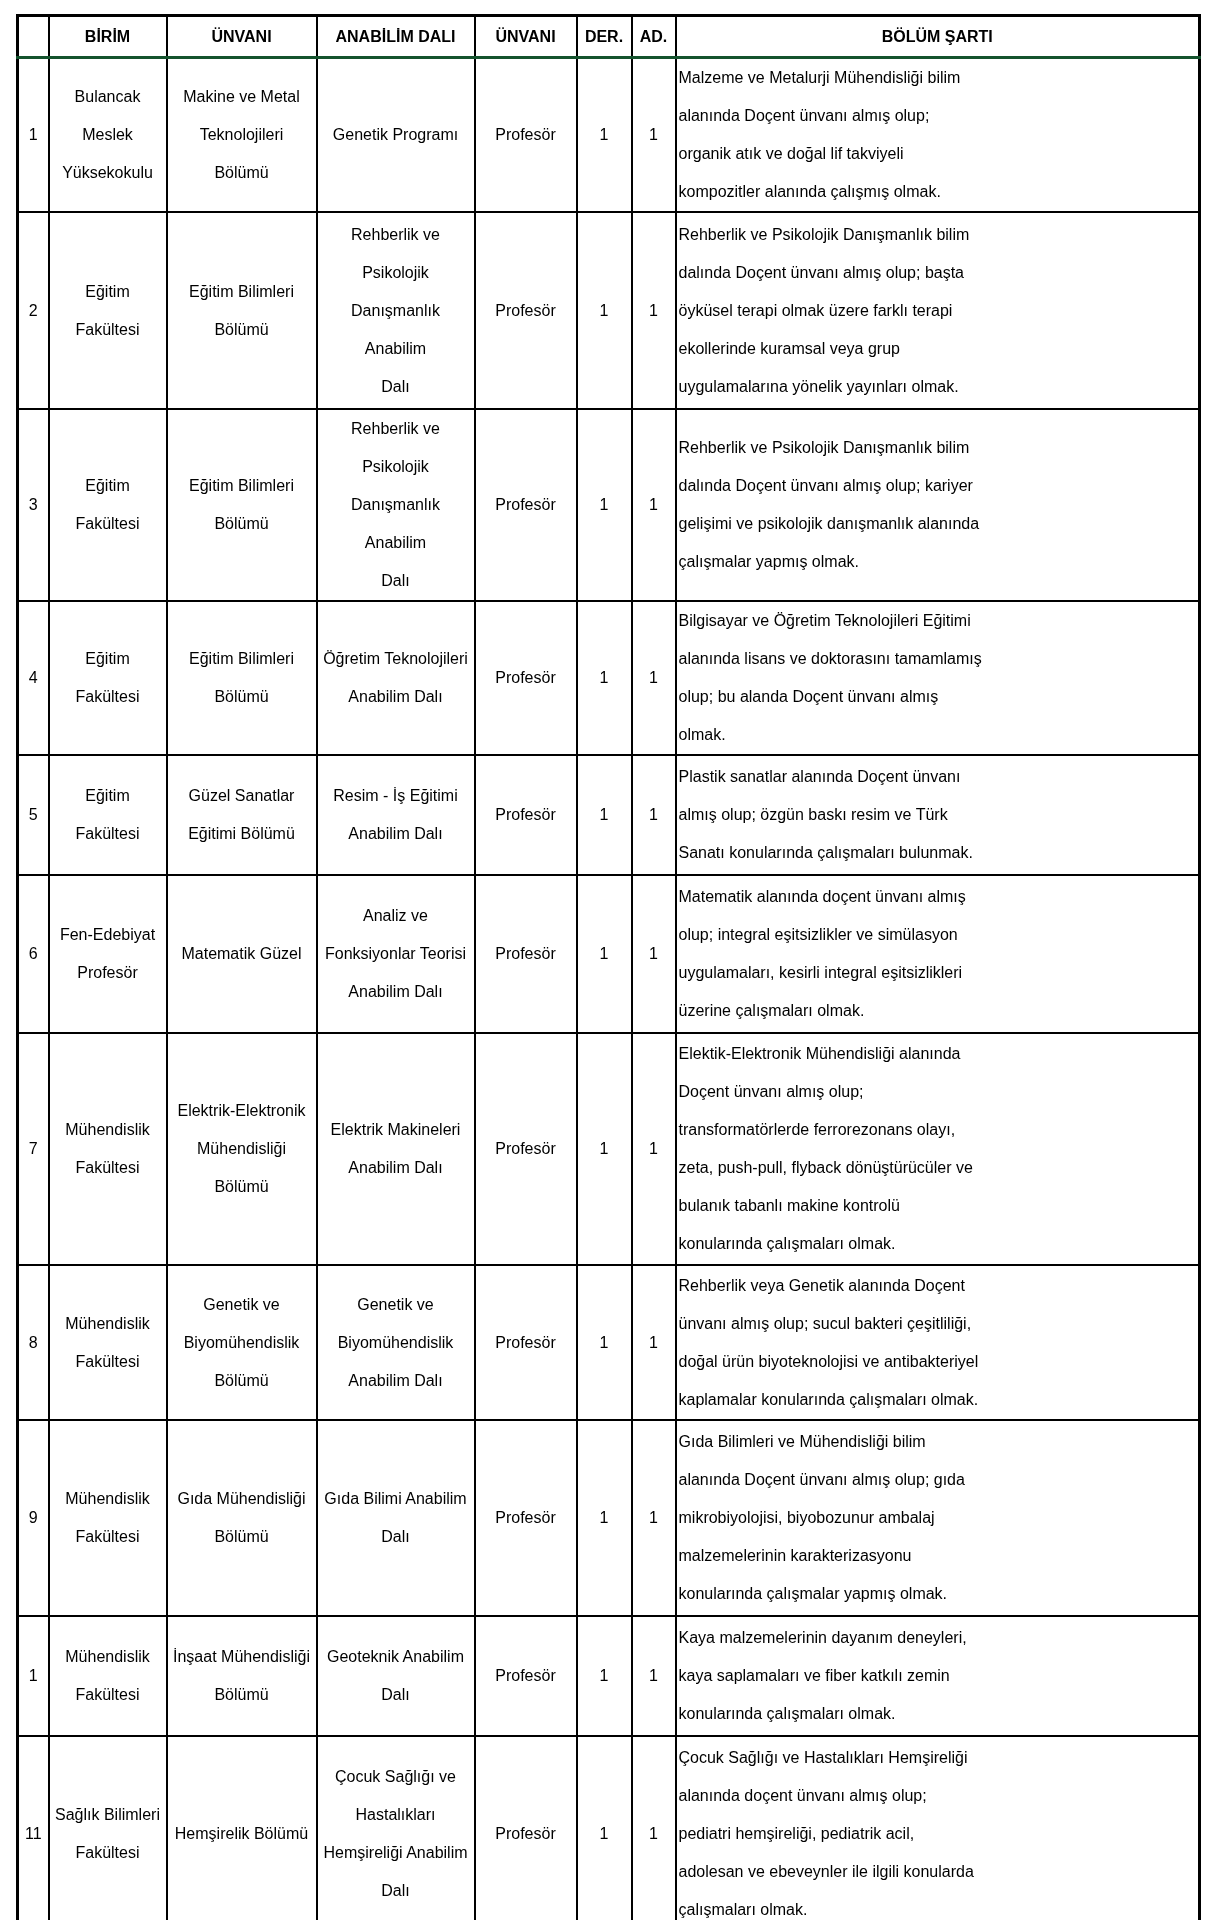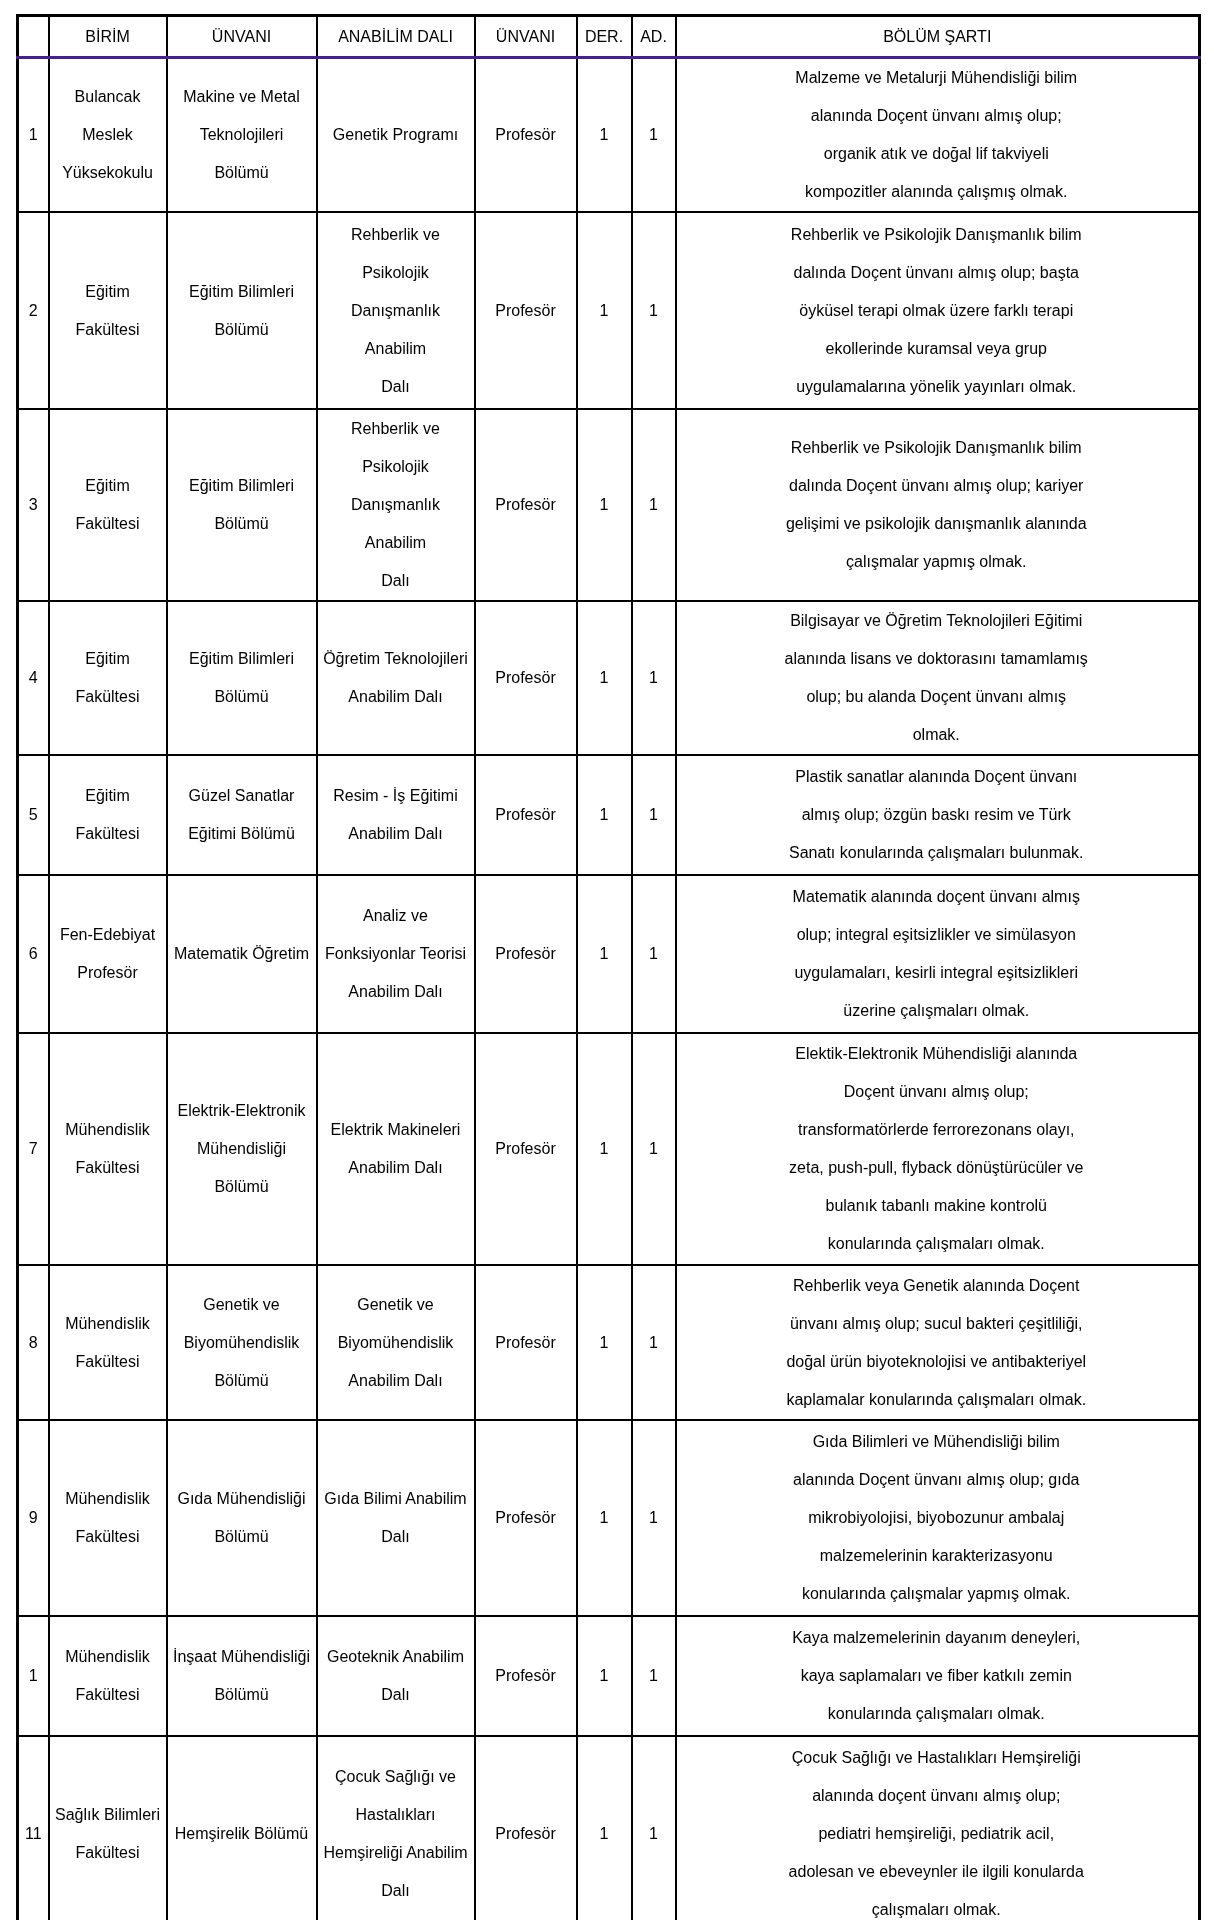--- a/index.html
+++ b/index.html
@@ -24,27 +24,27 @@
     border: 2px solid #000;
     font-size: 16px;
     line-height: 38px;
     padding: 0 2px;
     text-align: center;
     vertical-align: middle;
     white-space: pre-line;
     overflow: hidden;
   }
   .job-table thead th {
-    border-bottom: 3px solid #4c1d95;
+    border-bottom: 3px solid #14532d;
     height: 39px;
-    font-weight: normal;
+    font-weight: bold;
     white-space: nowrap;
   }
   .job-table td.c-sart {
-    text-align: center;
+    text-align: left;
     padding-left: 2px;
     padding-right: 4px;
   }
   
   tbody tr:nth-child(1)  { height: 154px; }
   tbody tr:nth-child(2)  { height: 197px; }
   tbody tr:nth-child(3)  { height: 158px; }
   tbody tr:nth-child(4)  { height: 154px; }
   tbody tr:nth-child(5)  { height: 120px; }
   tbody tr:nth-child(6)  { height: 158px; }
@@ -160,21 +160,21 @@
     <td>1</td>
     <td>1</td>
     <td class="c-sart">Plastik sanatlar alanında Doçent ünvanı
 almış olup; özgün baskı resim ve Türk
 Sanatı konularında çalışmaları bulunmak.</td>
   </tr>
         <tr>
     <td>6</td>
     <td>Fen-Edebiyat
 Profesör</td>
-    <td>Matematik Öğretim</td>
+    <td>Matematik Güzel</td>
     <td>Analiz ve
 Fonksiyonlar Teorisi
 Anabilim Dalı</td>
     <td>Profesör</td>
     <td>1</td>
     <td>1</td>
     <td class="c-sart">Matematik alanında doçent ünvanı almış
 olup; integral eşitsizlikler ve simülasyon
 uygulamaları, kesirli integral eşitsizlikleri
 üzerine çalışmaları olmak.</td>

